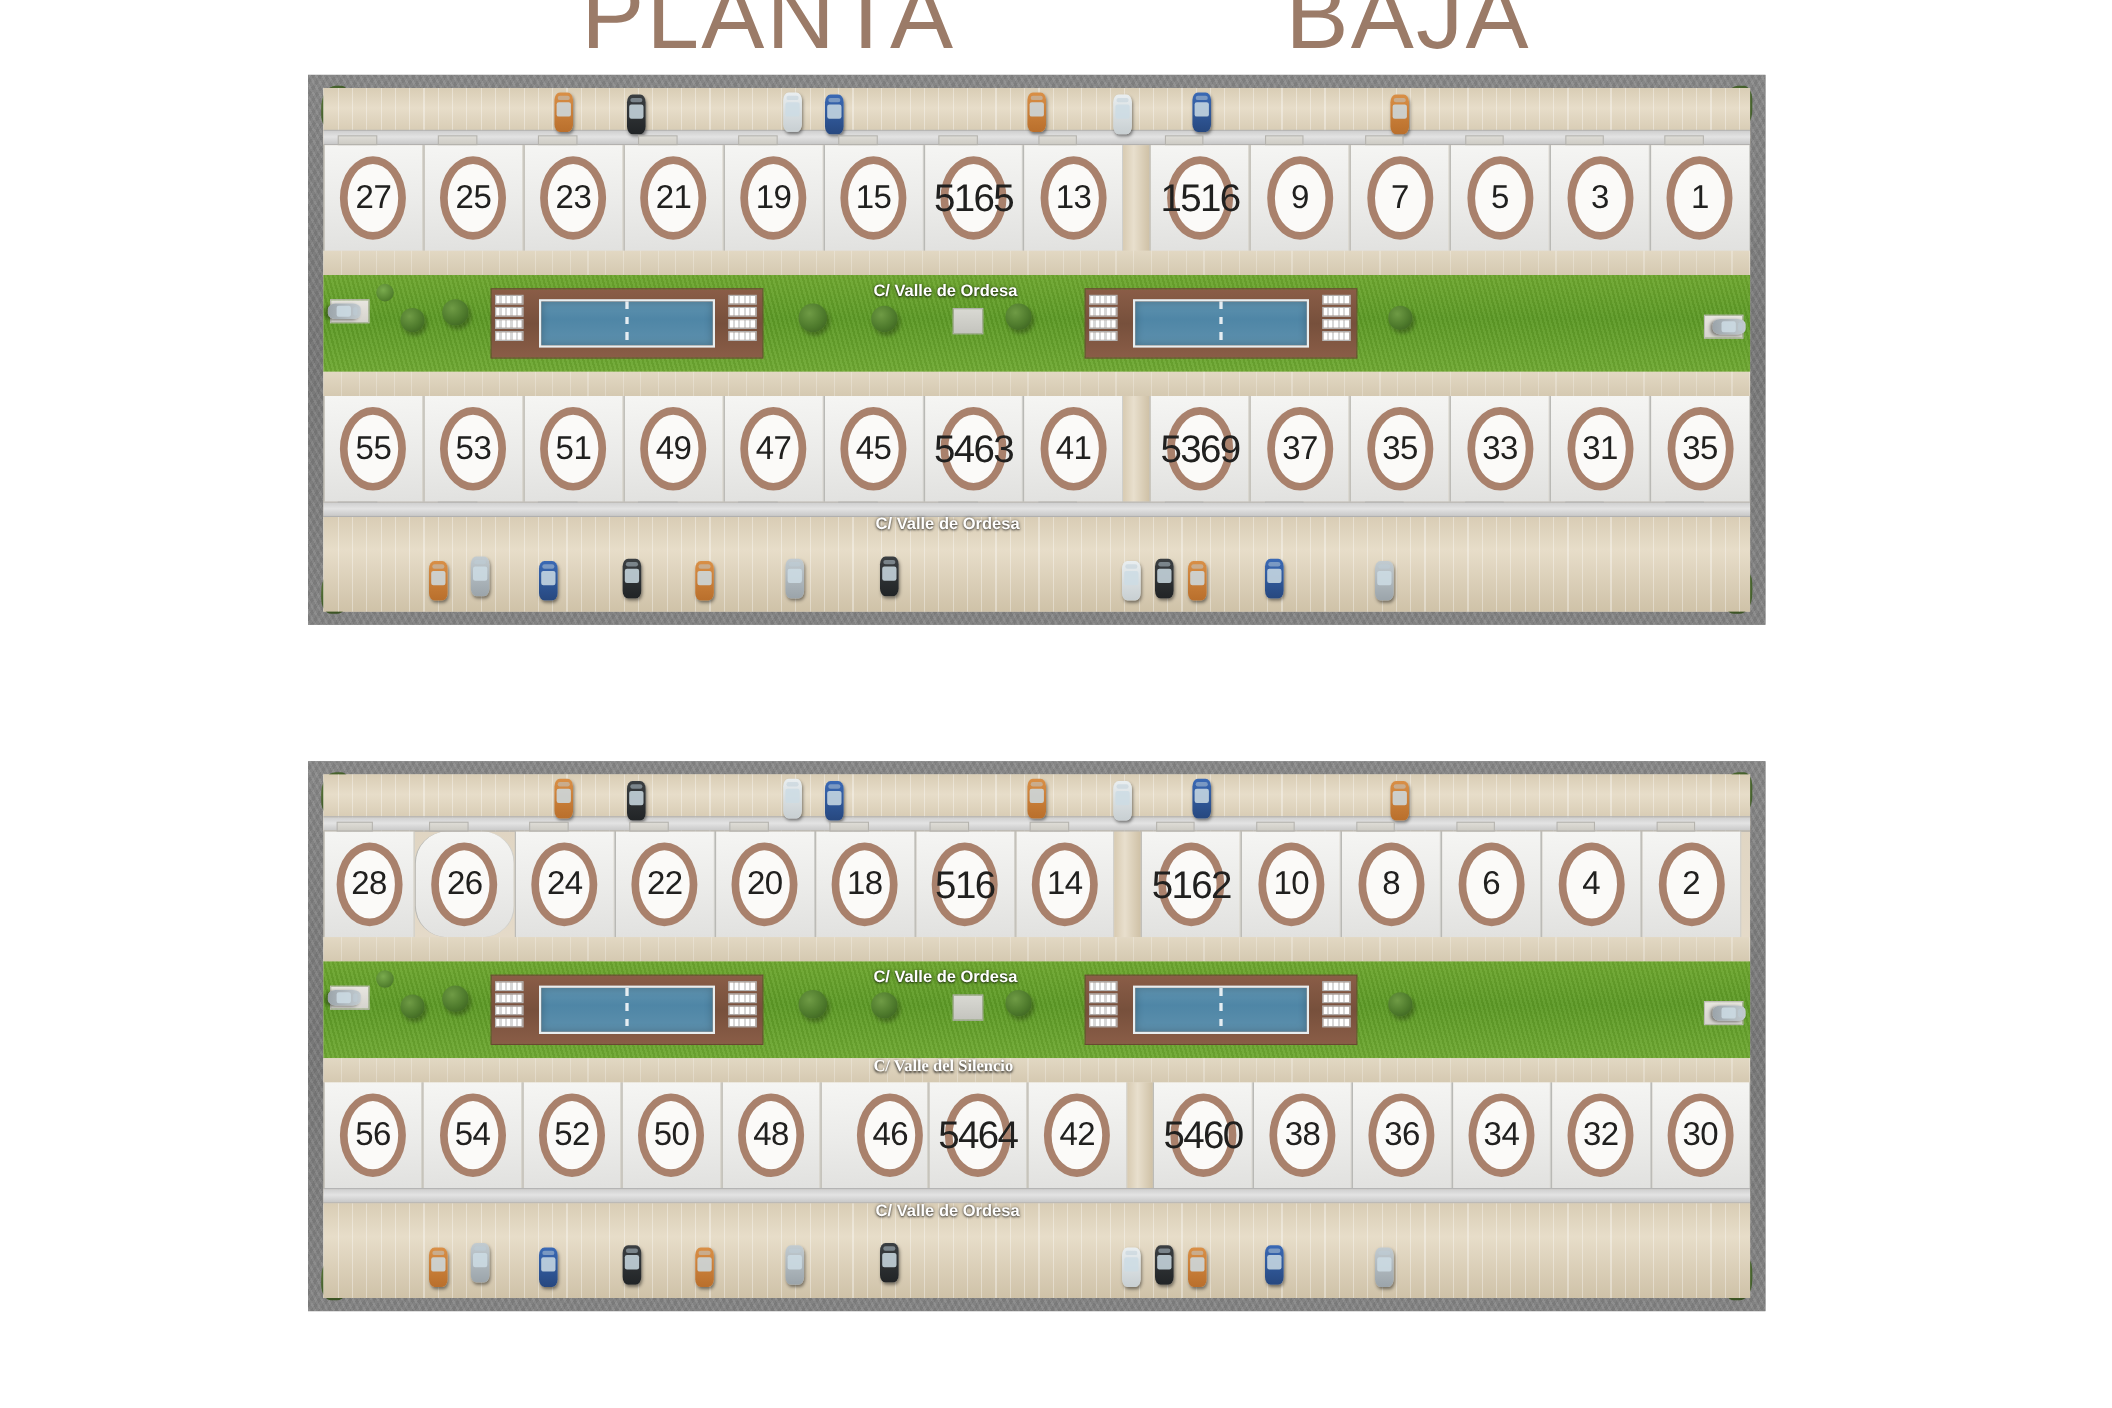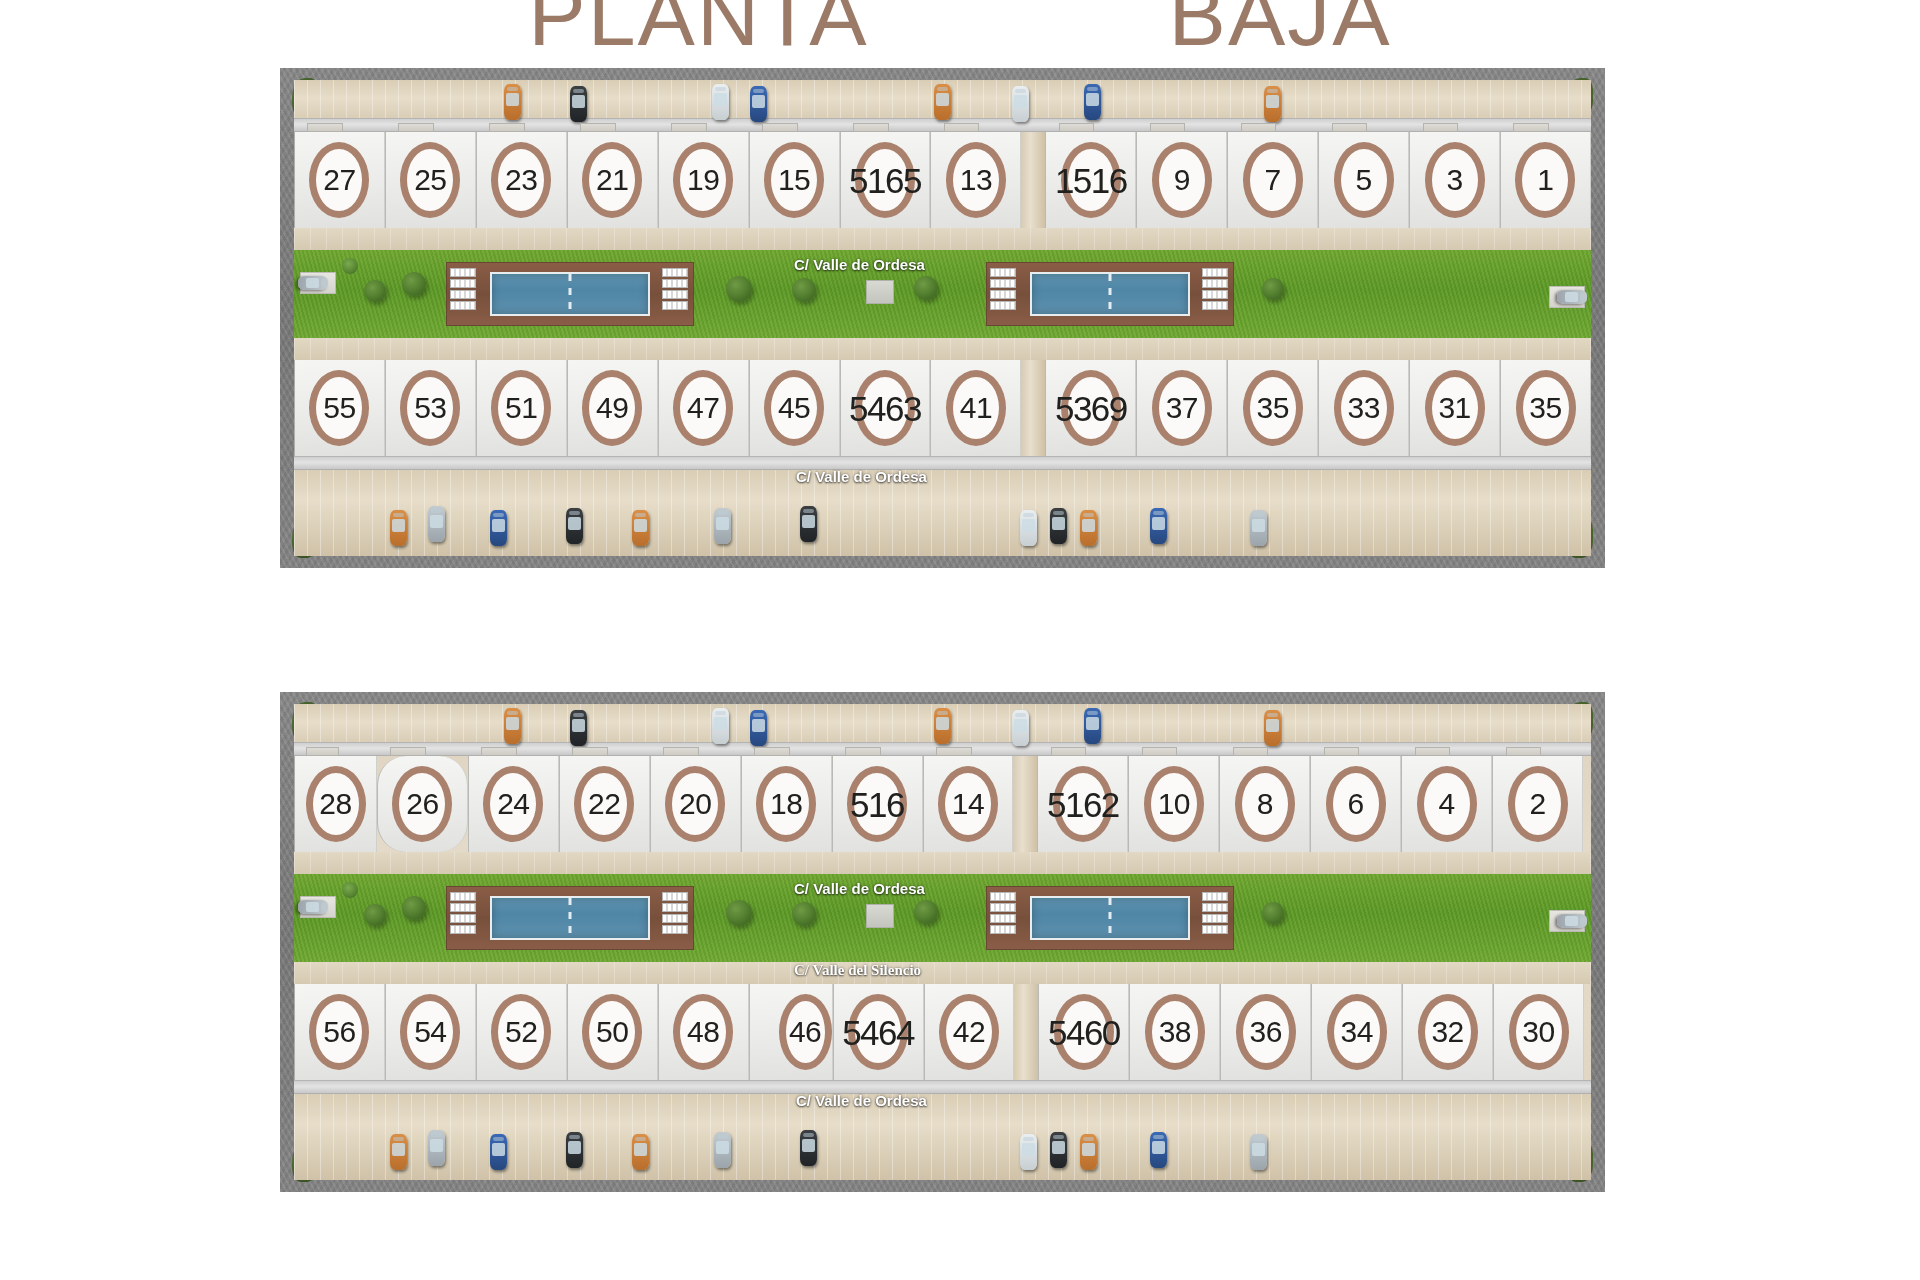--- a/index.html
+++ b/index.html
@@ -721,21 +721,21 @@
             <div class="oval">
               <span class="num">50</span>
             </div>
           </div>
           <div class="house" style="width: 90.9286px;">
             <div class="roof-notch"></div>
             <div class="oval">
               <span class="num">48</span>
             </div>
           </div>
-          <div class="house" style="width: 84px; padding-left: 29px;">
+          <div class="house" style="width: 98px; padding-left: 29px;">
             <div class="roof-notch"></div>
             <div class="oval">
               <span class="num">46</span>
             </div>
           </div>
           <div class="house" style="width: 90.9286px;">
             <div class="roof-notch"></div>
             <div class="oval wide">
               <span class="num">5464</span>
             </div>

